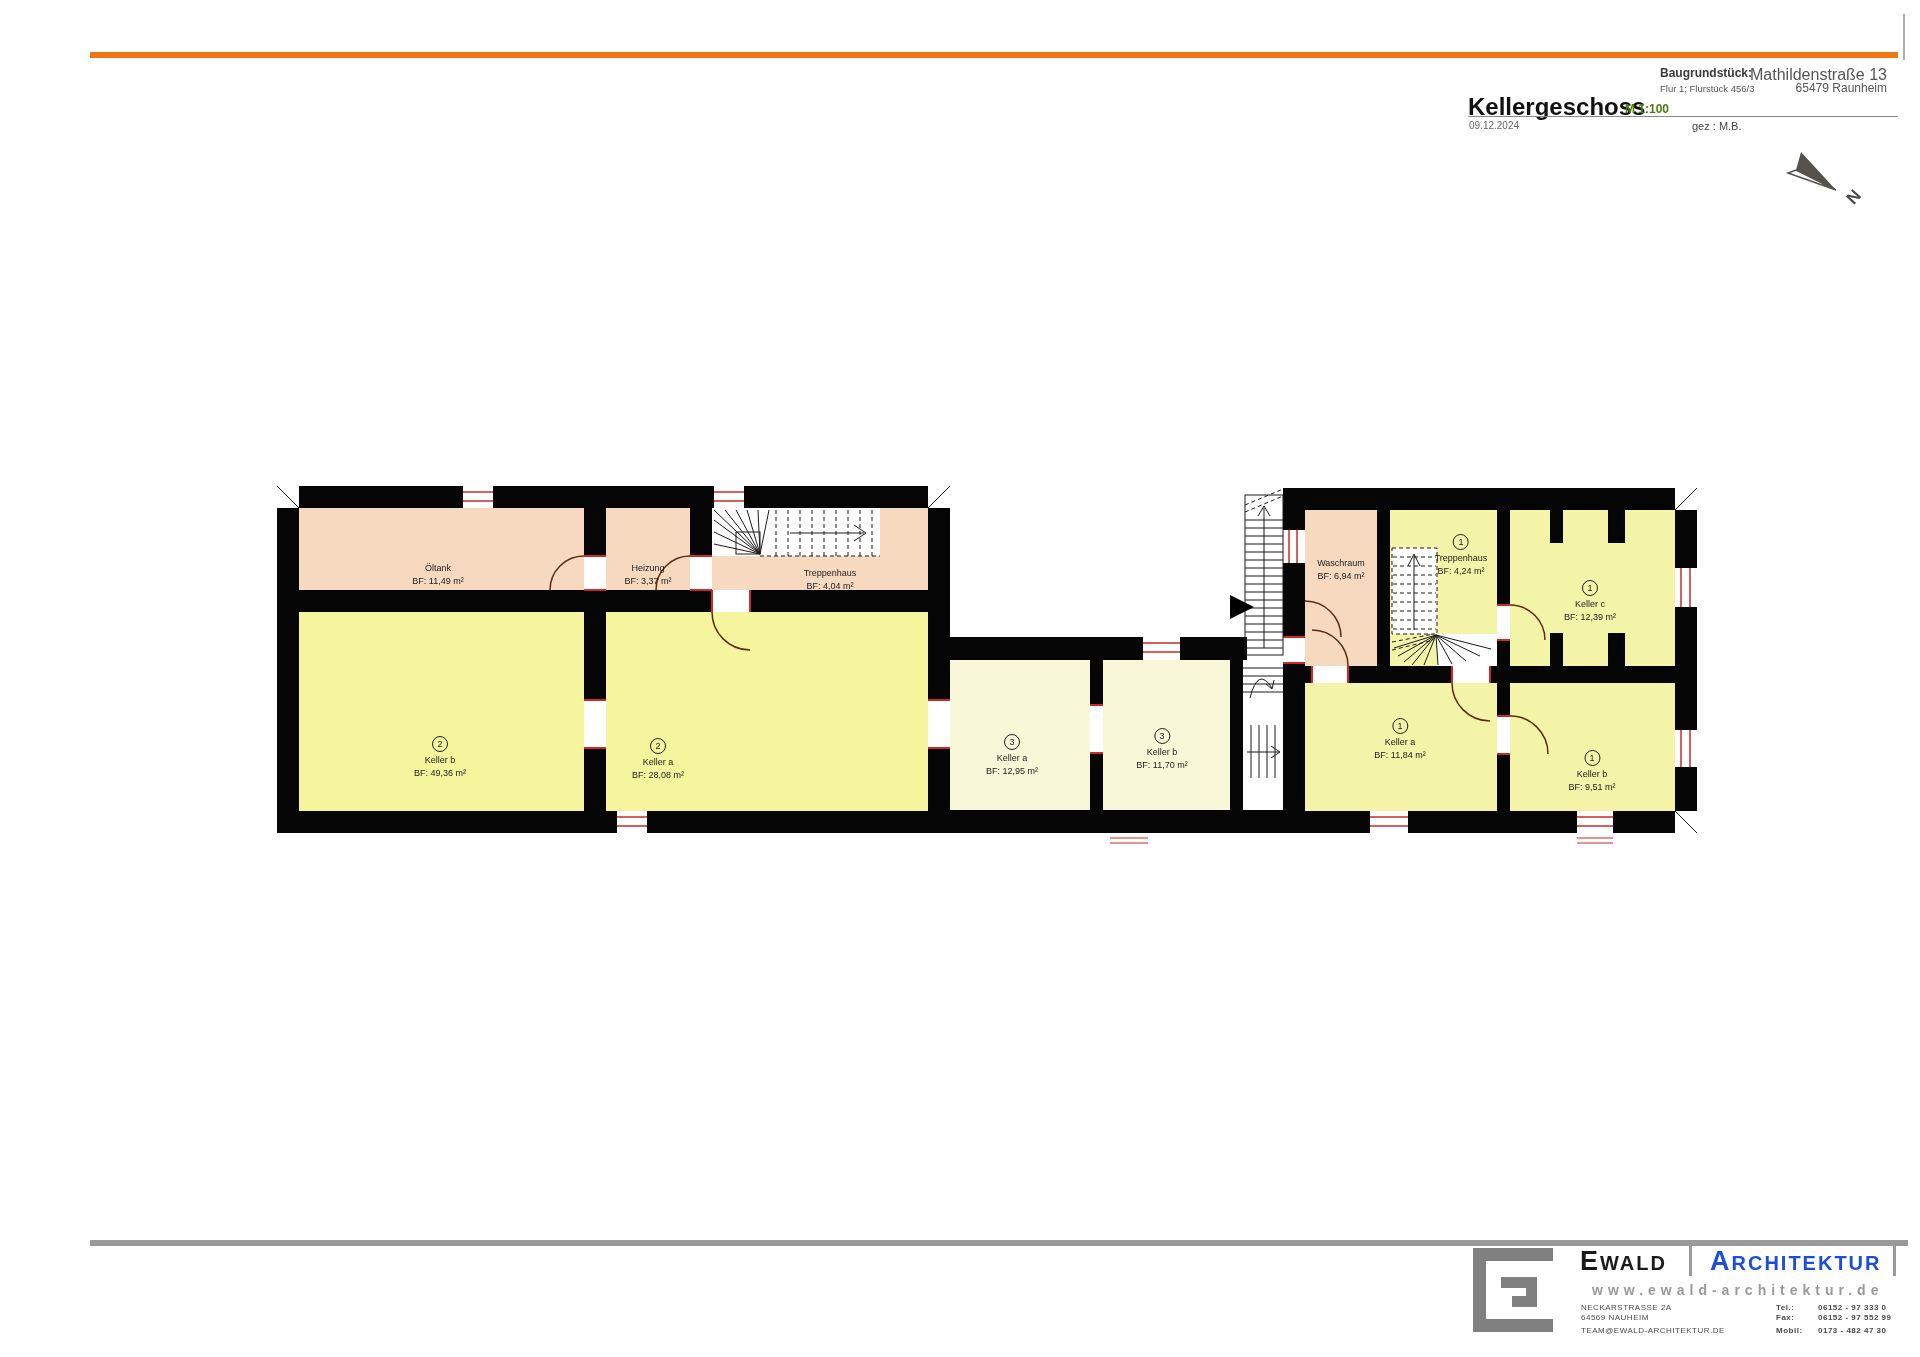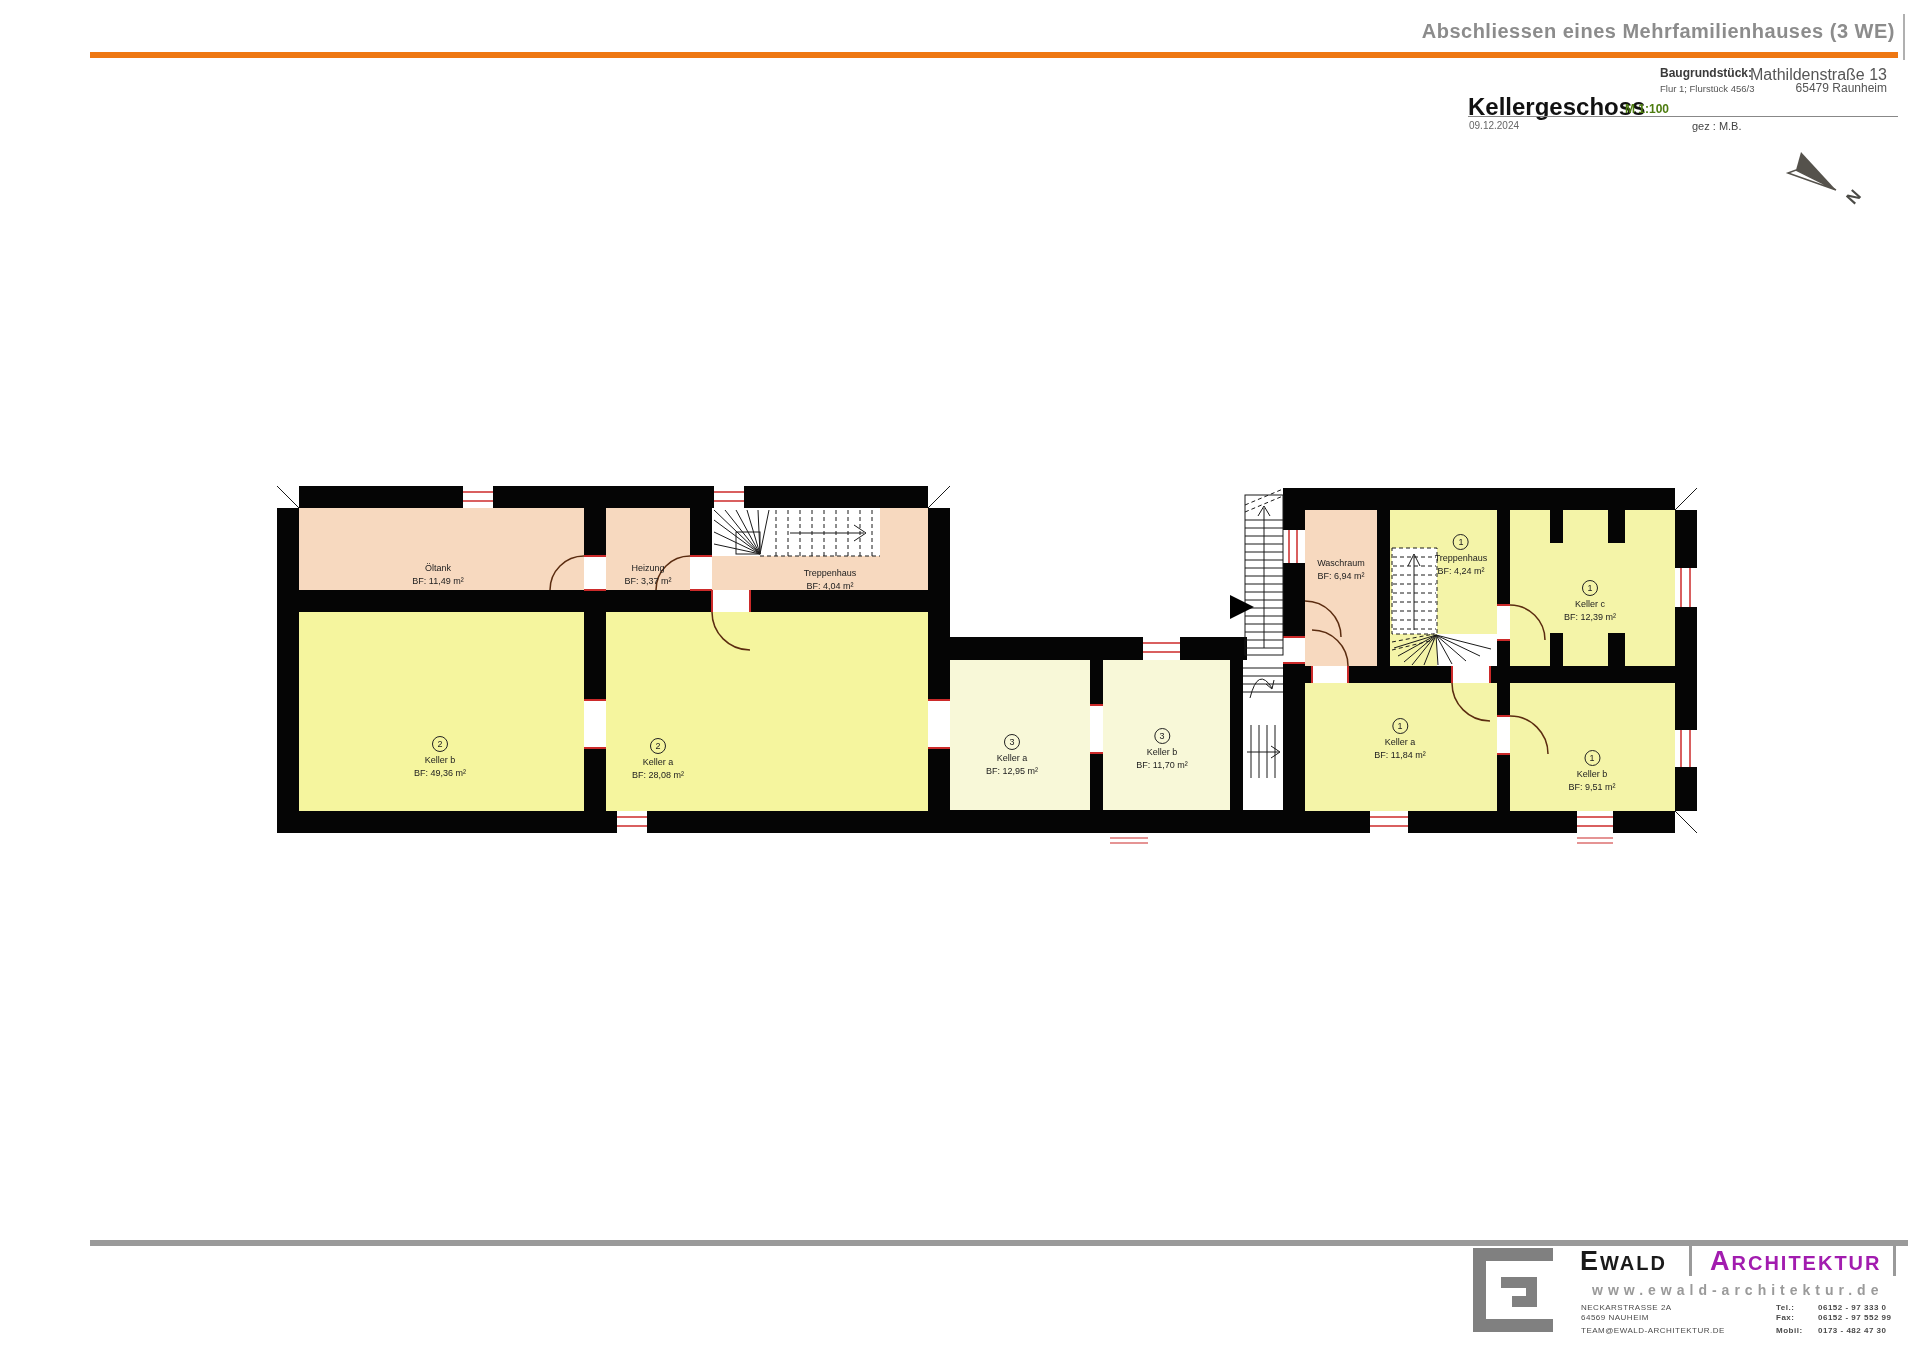--- a/index.html
+++ b/index.html
@@ -28,33 +28,32 @@
               font-size:9px;line-height:13px;color:#222;white-space:nowrap;}
   .unit-circle{display:inline-block;width:14px;height:14px;border:1px solid #222;border-radius:50%;
                line-height:14px;font-size:9px;margin-bottom:2px;background:transparent;}
   
   .footer-rule{position:absolute;left:90px;top:1240px;width:1818px;height:6px;background:#9a9a9a;}
   .logo-part{position:absolute;background:#808080;}
   .brand{position:absolute;left:1580px;top:1246px;font-weight:bold;letter-spacing:2px;font-size:20px;}
   .brand-word{display:inline-block;}
   .brand-word::first-letter{font-size:27px;}
   .brand-ewald{color:#1a1a1a;}
-  .brand-arch{color:#a21caf;}
+  .brand-arch{color:#1d4ed8;}
   .brand-div{position:absolute;width:3px;height:30px;background:#9a9a9a;top:1246px;}
   .website{position:absolute;left:1592px;top:1282px;font-size:14px;font-weight:bold;color:#9a9a9a;
            letter-spacing:5px;}
   .small-info{position:absolute;font-size:8px;font-weight:normal;color:#4a4a4a;letter-spacing:.5px;}
   .phone-row{position:absolute;font-size:8px;font-weight:bold;color:#4a4a4a;letter-spacing:.5px;}
 </style>
 </head>
 <body>
 
 <div class="sheet">
 
-  <div class="project-title">Abschliessen eines Mehrfamilienhauses (3 WE)</div>
   <div class="accent-rule"></div>
   <div class="edge-vline"></div>
   <div class="plot-label">Baugrundstück:</div>
   <div class="plot-value">Flur 1; Flurstück 456/3</div>
   <div class="addr1">Mathildenstraße 13</div>
   <div class="addr2">65479 Raunheim</div>
   <div class="drawing-title">Kellergeschoss</div>
   <div class="scale">M 1:100</div>
   <div class="title-underline"></div>
   <div class="date">09.12.2024</div>

